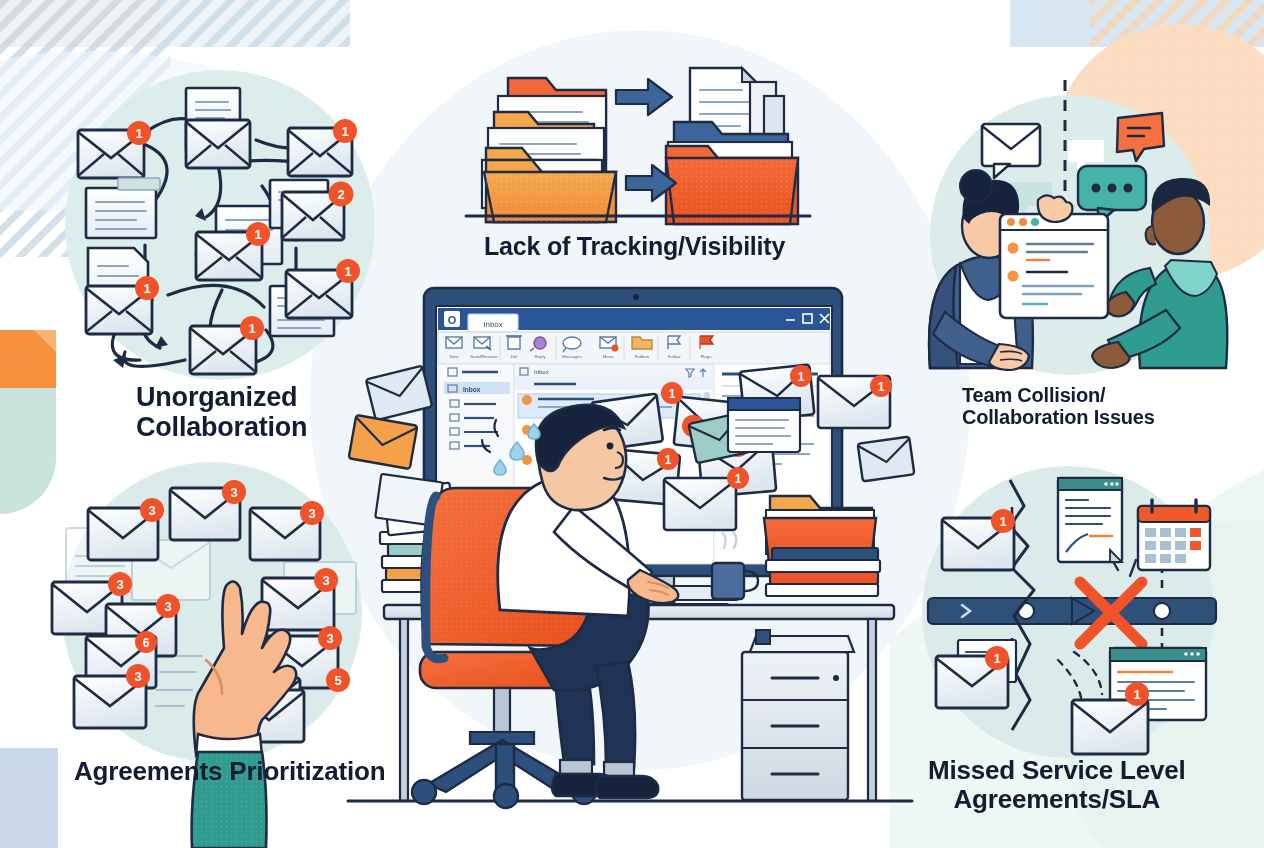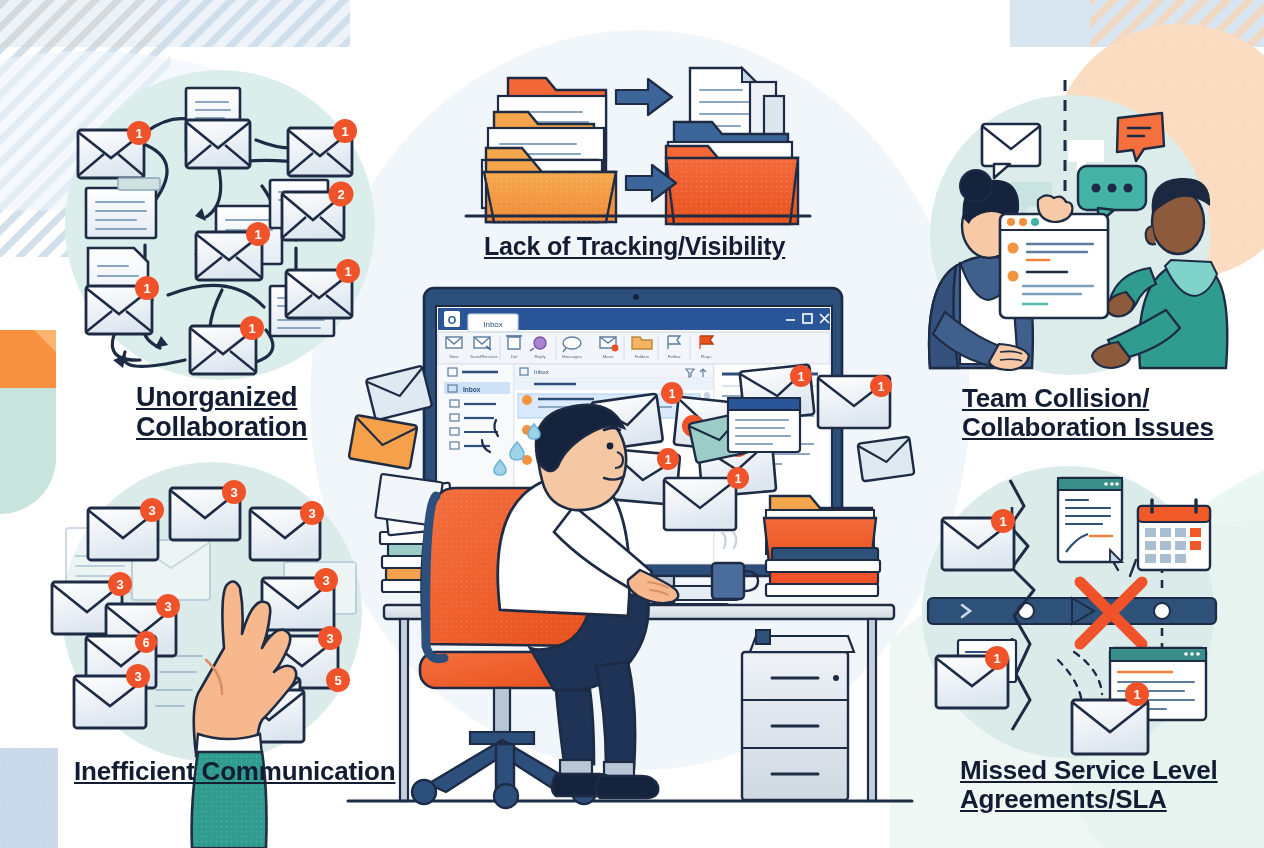--- a/index.html
+++ b/index.html
@@ -12,27 +12,26 @@
     position:relative;
   }
   #stage{position:absolute;inset:0;width:1264px;height:848px;}
   .lbl{
     position:absolute;
     color:#121c33;
     font-weight:700;
     letter-spacing:-0.2px;
     line-height:1.12;
     white-space:pre-line;
-    text-decoration:underline;
   }
   #lbl-unorganized{left:136px;top:382px;font-size:27px;}
   #lbl-tracking{left:484px;top:232px;font-size:25px;}
-  #lbl-team{left:962px;top:384px;font-size:26px;}
+  #lbl-team{left:962px;top:384px;font-size:20px;}
   #lbl-priority{left:74px;top:757px;font-size:26px;}
-  #lbl-sla{left:928px;top:756px;font-size:26px;margin-left:32px;}
+  #lbl-sla{left:928px;top:756px;font-size:26px;text-align:center;}
 </style>
 </head>
 <body>
 
 <svg id="stage" viewBox="0 0 1264 848" xmlns="http://www.w3.org/2000/svg">
 
   <defs>
     <pattern id="diagStripeBlue" width="16" height="16" patternTransform="rotate(45)" patternUnits="userSpaceOnUse">
       <rect width="16" height="16" fill="#ffffff"></rect>
       <rect width="7" height="16" fill="#c3d6e6"></rect>
@@ -909,16 +908,16 @@
 </svg>
 
 <div class="lbl" id="lbl-unorganized">Unorganized
 Collaboration</div>
 
 <div class="lbl" id="lbl-tracking">Lack of Tracking/Visibility</div>
 
 <div class="lbl" id="lbl-team">Team Collision/
 Collaboration Issues</div>
 
-<div class="lbl" id="lbl-priority">Inefficient Communication</div>
+<div class="lbl" id="lbl-priority">Agreements Prioritization</div>
 
 <div class="lbl" id="lbl-sla">Missed Service Level
 Agreements/SLA</div>
 
 </body></html>

